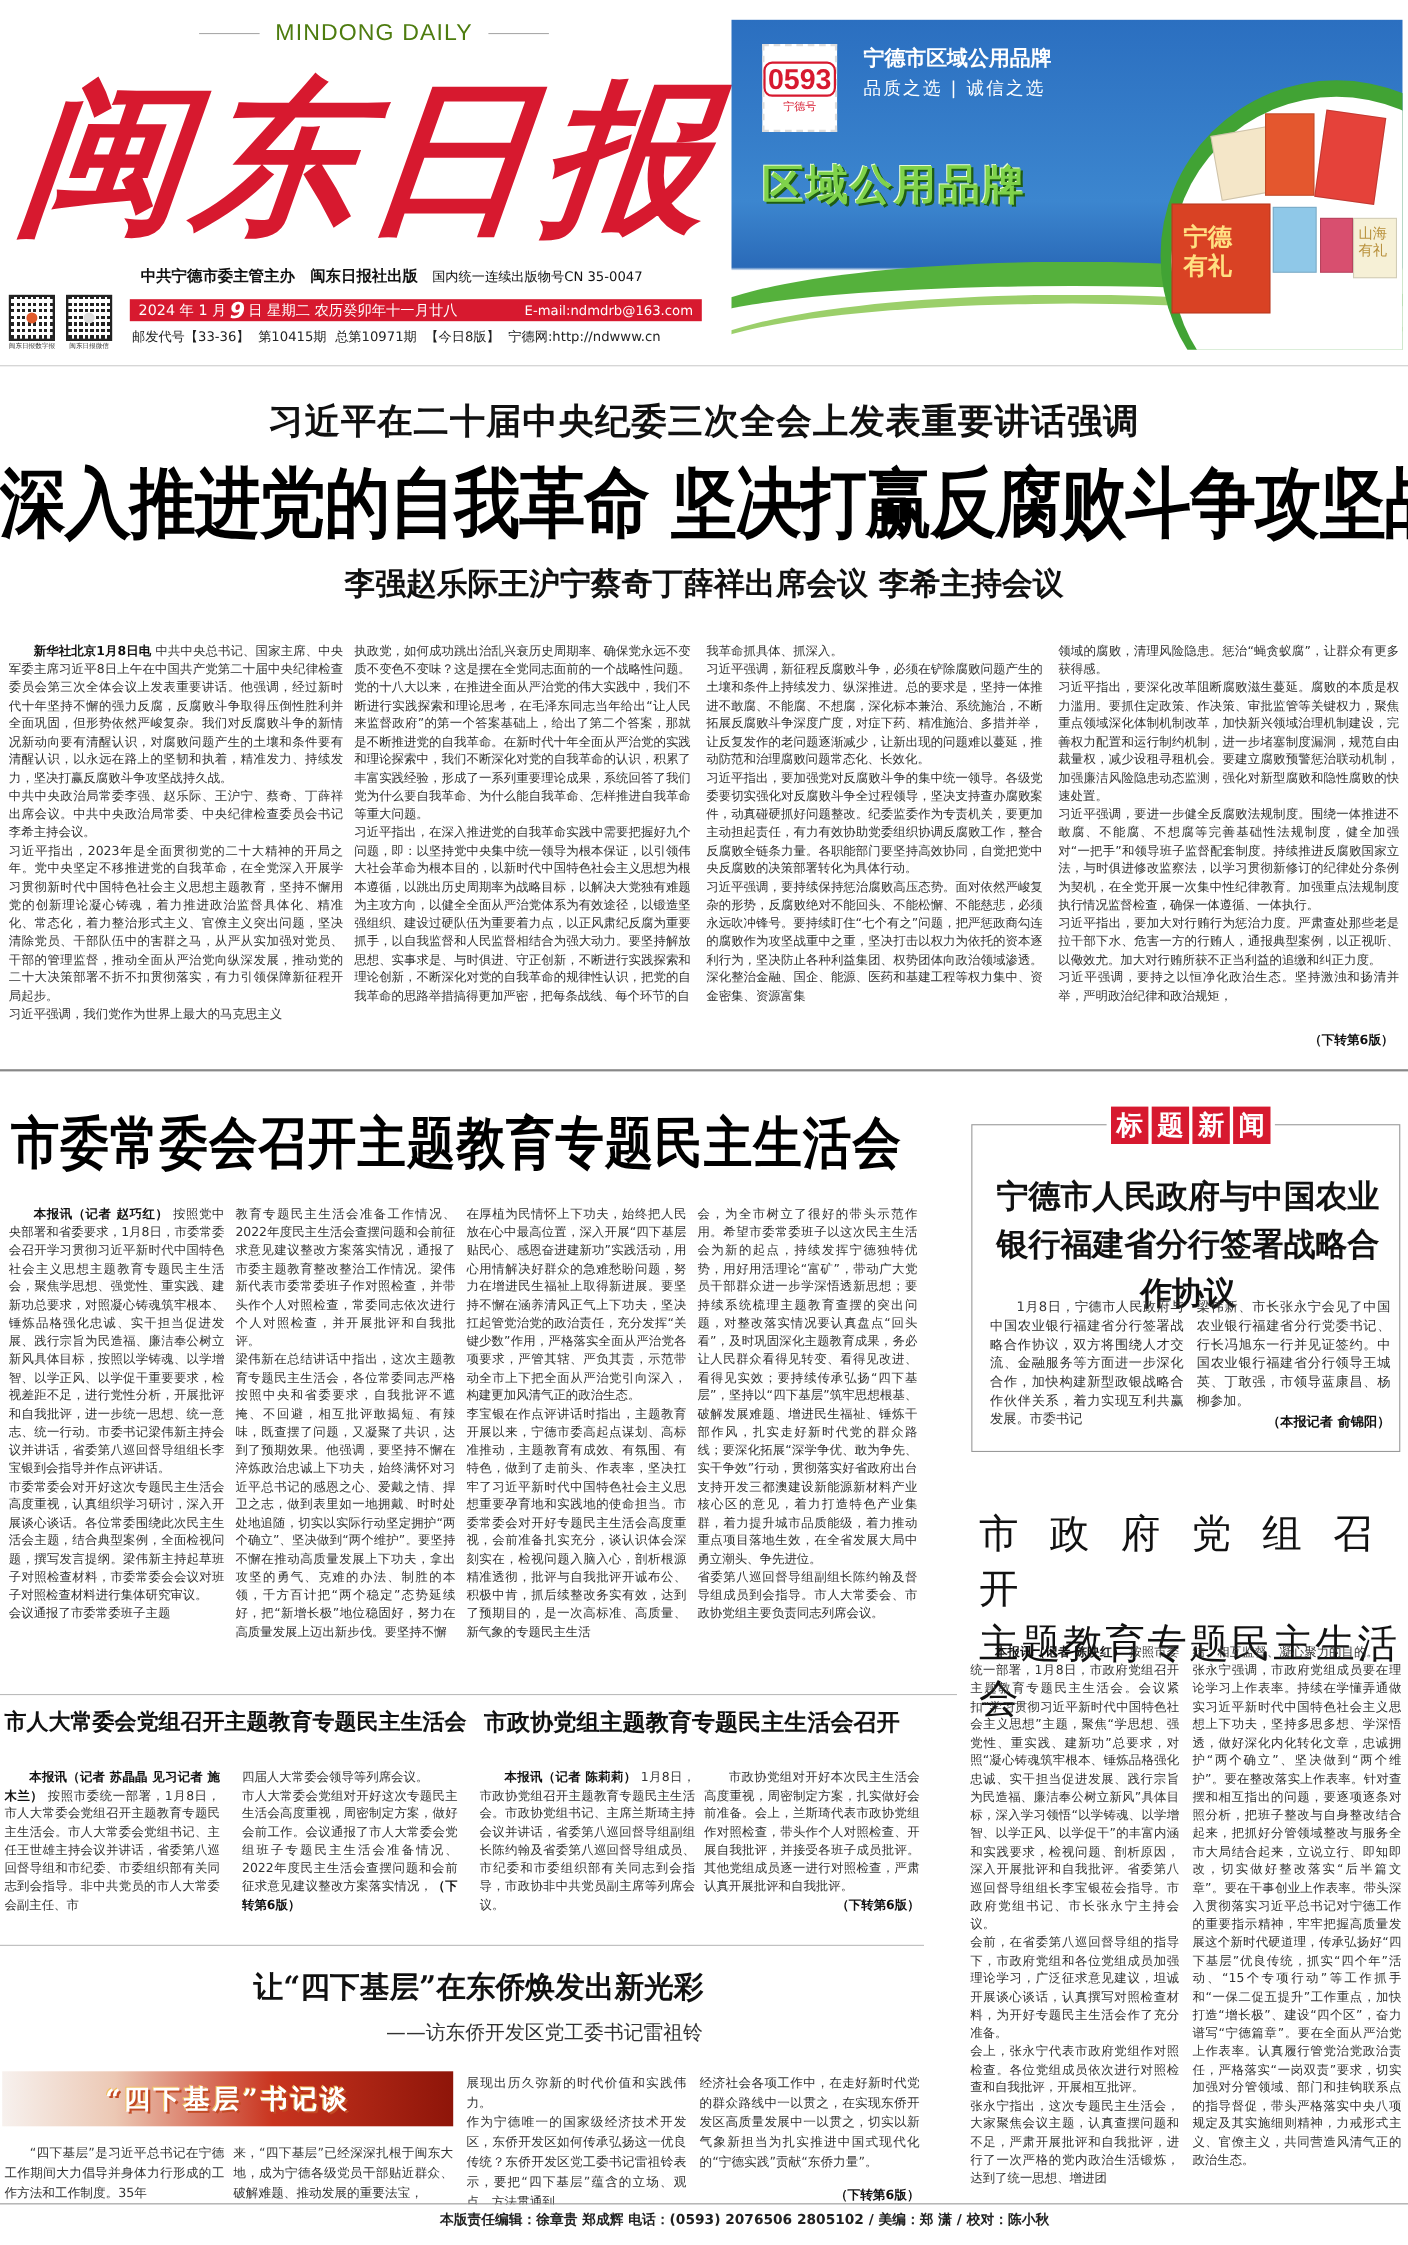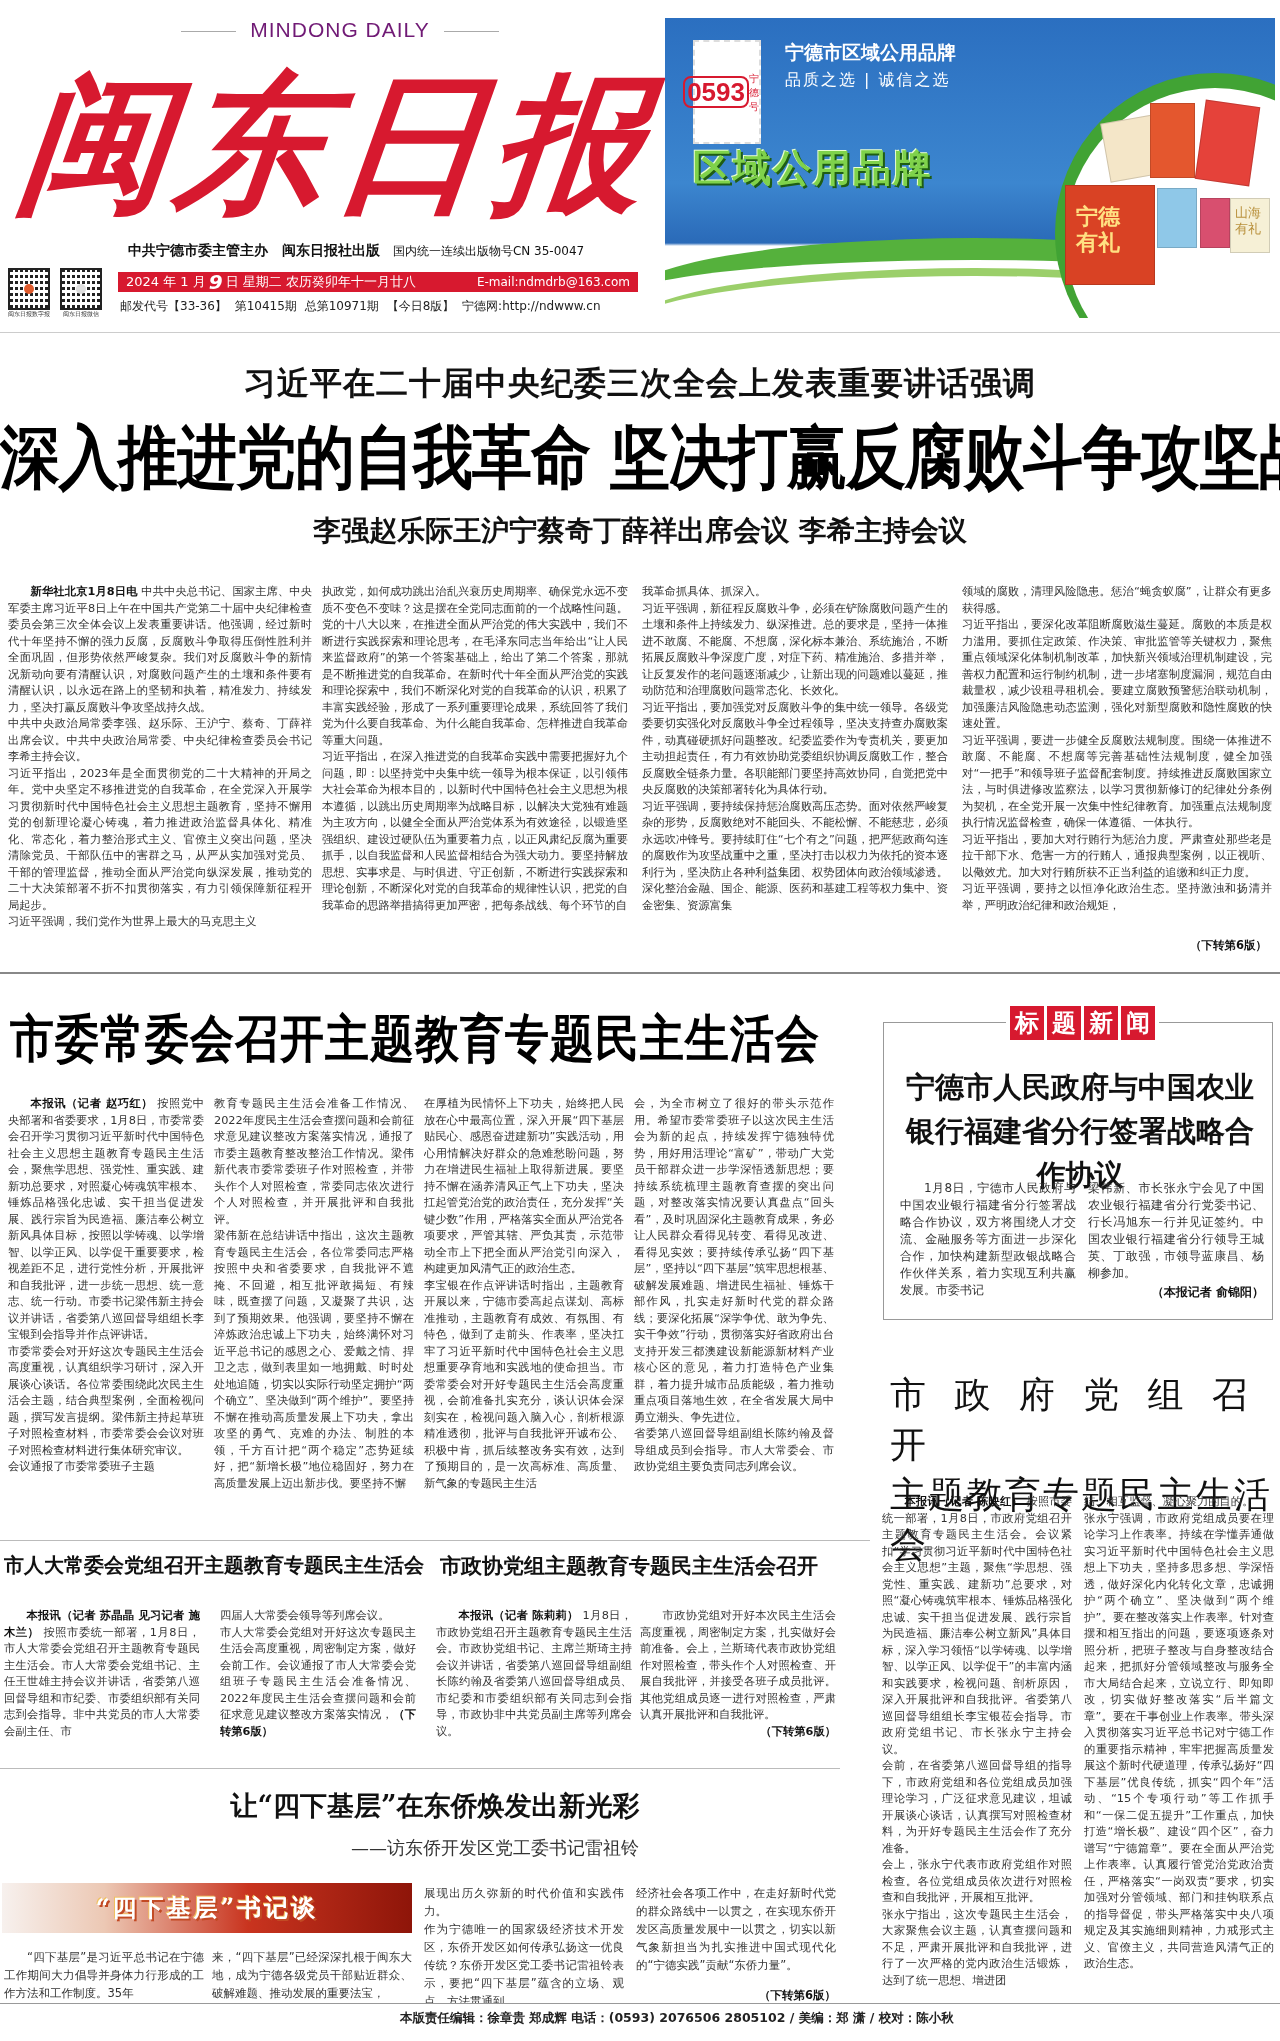--- a/index.html
+++ b/index.html
@@ -1,21 +1,21 @@
 <!DOCTYPE html>
 <html><head>
 <meta charset="utf-8">
 <style>
   * { box-sizing: border-box; margin: 0; padding: 0; }
   html, body { width: 1280px; background: #fff; }
   body { font-family: "DejaVu Sans", sans-serif; color: #222; position: relative; height: 2041px; overflow: hidden; }
   .abs { position: absolute; }
 
   
-  .en-name { left: 140px; top: 18px; width: 400px; text-align: center; color: #701a75; font-size: 21px; letter-spacing: 1px; font-family: "Liberation Sans", sans-serif; }
+  .en-name { left: 140px; top: 18px; width: 400px; text-align: center; color: #4d7c0f; font-size: 21px; letter-spacing: 1px; font-family: "Liberation Sans", sans-serif; }
   .en-name::before, .en-name::after { content: ""; display: inline-block; width: 55px; height: 1px; background: #aaa; vertical-align: middle; margin: 0 14px; }
   .logo { left: 20px; top: 48px; width: 600px; height: 190px; color: #d7192f; font-family: "DejaVu Serif", serif; font-size: 150px; font-weight: bold; font-style: italic; letter-spacing: 8px; line-height: 190px; white-space: nowrap; transform: skewX(-6deg); }
   .publisher { left: 128px; top: 242px; font-size: 14px; font-weight: bold; color: #111; white-space: nowrap; }
   .publisher .cn { font-weight: normal; font-size: 12px; margin-left: 8px; text-align: right; }
   .qr { top: 268px; width: 42px; height: 42px; background:
       repeating-linear-gradient(90deg, #222 0 3px, #fff 3px 5px),
       repeating-linear-gradient(0deg, #222 0 3px, #fff 3px 6px);
       background-blend-mode: lighten; border: 2px solid #222; }
   .qr .dot { position: absolute; left: 14px; top: 14px; width: 10px; height: 10px; background: #e05a2b; border-radius: 50%; }
   .qr2 .dot { background: #ddd; }
@@ -25,21 +25,21 @@
   .dateline .email { margin-left: auto; font-size: 12px; }
   .issue { left: 120px; top: 298px; font-size: 12px; color: #222; white-space: nowrap; word-spacing: 4px; }
 
   
   .ad { left: 665px; top: 18px; width: 610px; height: 300px; overflow: hidden;
         background: linear-gradient(180deg, #2b6fc0 0%, #3c86cf 55%, #2a6ab8 75%, #ffffff 76%); }
   .ad .wave { position: absolute; left: -40px; top: 220px; width: 700px; height: 120px; border-radius: 50%; border-top: 22px solid #55b13c; }
   .ad .wave2 { position: absolute; left: -40px; top: 250px; width: 700px; height: 120px; border-radius: 50%; border-top: 8px solid #9bcf6a; }
   .ad .circle { position: absolute; left: 390px; top: 55px; width: 320px; height: 320px; border-radius: 50%; background: #41a334; }
   .ad .inner { position: absolute; left: 400px; top: 70px; width: 300px; height: 300px; border-radius: 50%; background: #fff; }
-  .ad-badge { position: absolute; left: 28px; top: 22px; width: 68px; height: 104px; background: #fff; border: 2px dashed #ddd; display: flex; flex-direction: row; align-items: center; justify-content: flex-end; }
+  .ad-badge { position: absolute; left: 28px; top: 22px; width: 68px; height: 80px; background: #fff; border: 2px dashed #ddd; display: flex; flex-direction: column; align-items: center; justify-content: center; }
   .ad-badge .num { color: #d7192f; font-size: 26px; font-weight: bold; font-family: "Liberation Sans", sans-serif; line-height: 28px; border: 2px solid #d7192f; border-radius: 8px; padding: 0 2px; }
   .ad-badge .small { color: #d7192f; font-size: 10px; margin-top: 2px; }
   .ad-brand { position: absolute; left: 120px; top: 22px; color: #fff; font-size: 19px; font-weight: bold; font-family: "DejaVu Serif", serif; text-align: center; }
   .ad-tag { position: absolute; left: 120px; top: 52px; color: #fff; font-size: 16px; letter-spacing: 2px; }
   .ad-slogan { position: absolute; color: #7fd24b; font-weight: bold; font-size: 38px; letter-spacing: 2px; text-shadow: 2px 2px 0 #1f5d13, -1px -1px 0 #e9ffd0; white-space: nowrap; }
   .ad-s1 { left: 28px; top: 125px; }
   .ad-s2 { left: 105px; top: 180px; }
   .ad-products { position: absolute; left: 400px; top: 85px; width: 205px; height: 170px; }
   .pk { position: absolute; border: 1px solid rgba(0,0,0,.15); }
   .pk1 { left: 0; top: 82px; width: 90px; height: 100px; background: #d94224; }

